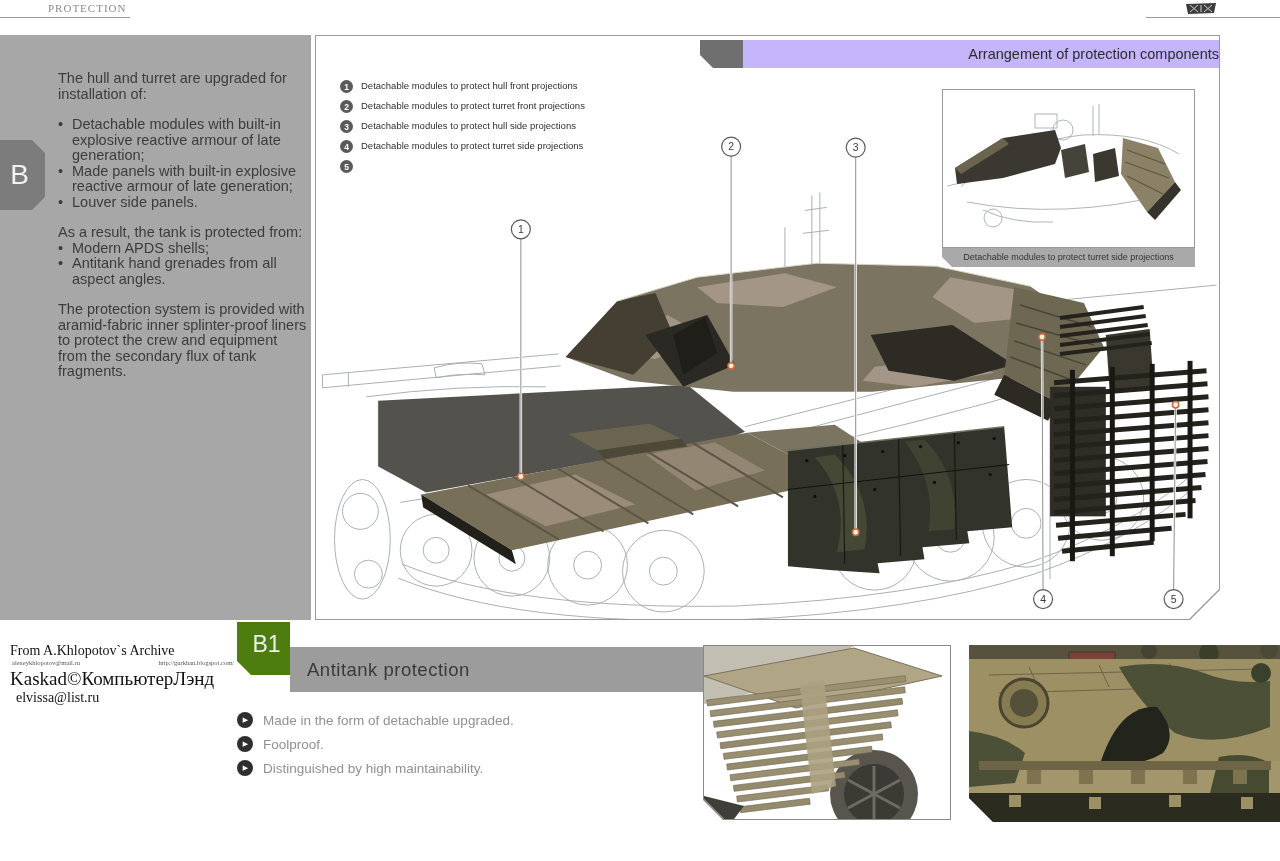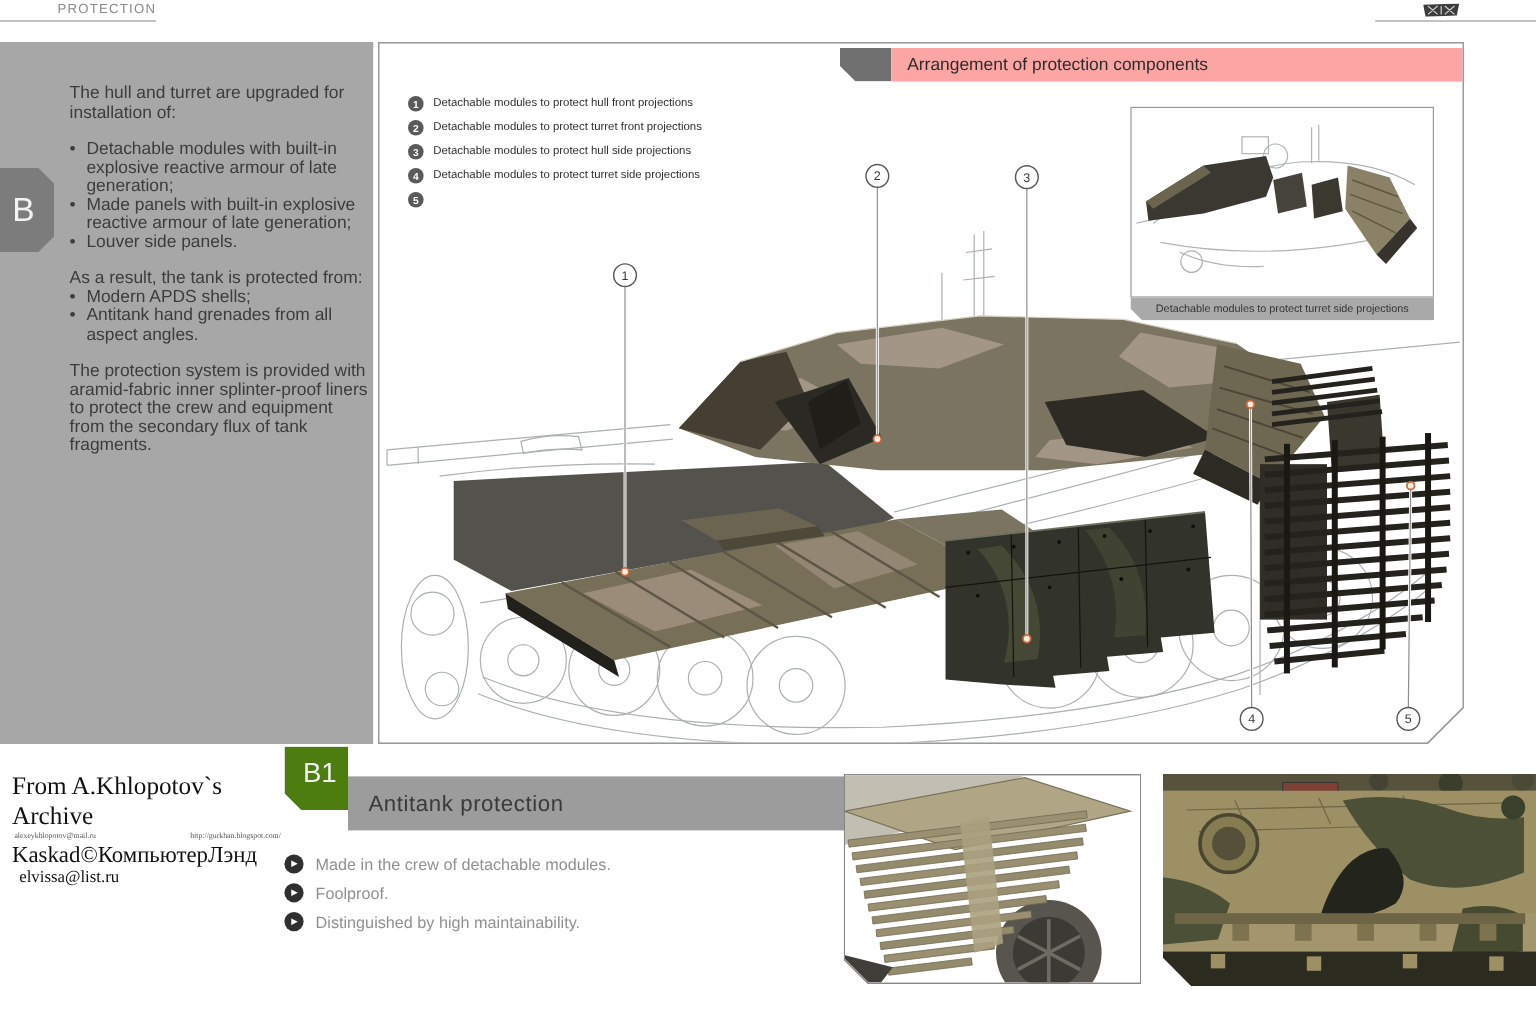--- a/index.html
+++ b/index.html
@@ -1,19 +1,19 @@
 <!DOCTYPE html>
 <html><head>
 <meta charset="utf-8">
 <style>
   html,body{margin:0;padding:0;background:#e9e9e9;}
   .page{position:relative;width:1280px;height:861px;background:#ffffff;overflow:hidden;
         font-family:"Liberation Sans",sans-serif;}
   
-  .top-label{position:absolute;left:48px;top:2px;font-size:11px;letter-spacing:1px;color:#8a8a8a;}
+  .top-label{position:absolute;left:48px;top:2px;font-size:11px;letter-spacing:1px;color:#8a8a8a;font-family:Liberation Serif, serif;}
   .rule{position:absolute;top:17px;height:1px;background:#9a9a9a;}
   .rule-left{left:0;width:130px;}
   .rule-right{left:1146px;width:134px;}
   .pub-logo{position:absolute;left:1186px;top:3px;}
   
   .sidebar{position:absolute;left:0;top:35px;width:311px;height:585px;background:#a7a7a7;}
   .b-tab{position:absolute;left:0;top:105px;width:45px;height:70px;background:#7c7c7c;
          clip-path:polygon(0 0,calc(100% - 13px) 0,100% 13px,100% calc(100% - 13px),calc(100% - 13px) 100%,0 100%);
          display:flex;align-items:center;justify-content:center;}
   .b-tab span{color:#f2f2f2;font-size:28px;margin-right:6px;}
@@ -24,39 +24,39 @@
   .sb-text li .blt{width:14px;flex:0 0 14px;}
   .sb-gap{height:15px;}
   
   .main-panel{position:absolute;left:315px;top:35px;width:905px;height:585px;background:#9a9a9a;
               clip-path:polygon(0 0,100% 0,100% calc(100% - 30px),calc(100% - 30px) 100%,0 100%);}
   .main-inner{position:absolute;inset:1px;background:#fff;
               clip-path:polygon(0 0,100% 0,100% calc(100% - 30px),calc(100% - 30px) 100%,0 100%);}
   .diag-header{position:absolute;left:384px;top:4px;right:0;height:28px;display:flex;}
   .diag-tab{width:43px;background:#6f6f6f;
             clip-path:polygon(0 0,100% 0,100% 100%,13px 100%,0 calc(100% - 13px));}
-  .diag-bar{flex:1;background:#fca5a5;}
+  .diag-bar{flex:1;background:#c4b5fd;text-align:right;}
   .diag-bar span{display:block;line-height:28px;padding-left:13px;font-size:14.5px;color:#2c2c2c;}
   .legend{position:absolute;left:24px;top:44px;width:236px;}
   .legend-row{display:flex;gap:8px;margin-bottom:7px;align-items:flex-start;}
   .legend-num{flex:0 0 13px;width:13px;height:13px;border-radius:50%;background:#5a5a5a;color:#fff;
               font-size:8.5px;font-weight:bold;display:flex;align-items:center;justify-content:center;}
   .legend-txt{font-size:9.5px;color:#2e2e2e;line-height:10.5px;padding-top:1px;white-space:nowrap;}
   .legend-row.wrap .legend-txt{white-space:normal;width:208px;}
   .inset{position:absolute;left:626px;top:53px;width:253px;}
   .inset-img{height:159px;border:1px solid #9a9a9a;background:#fff;box-sizing:border-box;overflow:hidden;}
   .inset-cap{height:19px;background:#a9a9a9;
              clip-path:polygon(0 0,100% 0,100% 100%,10px 100%,0 calc(100% - 10px));
              font-size:9px;color:#333;text-align:center;line-height:19px;}
   .tank-svg{position:absolute;inset:0;width:100%;height:100%;}
   .tank-svg text{font-family:"Liberation Sans",sans-serif;font-size:10.5px;fill:#3a3a3a;}
   
   .watermark{position:absolute;left:10px;top:643px;width:226px;color:#111;
              font-family:"Liberation Serif",serif;}
-  .wm1{font-size:21px;}
+  .wm1{font-size:14px;}
   .wm-small{display:flex;justify-content:space-between;font-size:6.5px;color:#555;margin:0 2px 2px 2px;}
   .wm2{font-size:19px;}
   .wm3{font-size:14px;padding-left:6px;}
   .b1-tab{position:absolute;left:237px;top:622px;width:53px;height:53px;background:#4d7c0f;
           clip-path:polygon(0 0,100% 0,100% 100%,14px 100%,0 calc(100% - 14px));}
   .b1-tab span{display:block;text-align:center;color:#f0f0f0;font-size:23px;line-height:44px;padding-left:6px;}
   .b1-bar{position:absolute;left:290px;top:647px;width:602px;height:45px;background:#9c9c9c;}
   .b1-bar span{display:block;line-height:45px;padding-left:17px;font-size:18.5px;letter-spacing:.5px;color:#3a3a3a;}
   .b1-bullets{position:absolute;left:237px;top:712px;}
   .b1-row{display:flex;align-items:center;margin-bottom:8px;height:16px;}
@@ -372,21 +372,21 @@
   <div class="b1-bar">
     <span>Antitank protection</span>
   </div>
   <div class="b1-tab">
     <span>B1</span>
   </div>
 
   <div class="b1-bullets">
     <div class="b1-row">
       <span class="b1-ico">▶</span>
-      <span class="b1-txt">Made in the crew of detachable modules.</span>
+      <span class="b1-txt">Made in the form of detachable upgraded.</span>
     </div>
     <div class="b1-row">
       <span class="b1-ico">▶</span>
       <span class="b1-txt">Foolproof.</span>
     </div>
     <div class="b1-row">
       <span class="b1-ico">▶</span>
       <span class="b1-txt">Distinguished by high maintainability.</span>
     </div>
   </div>

